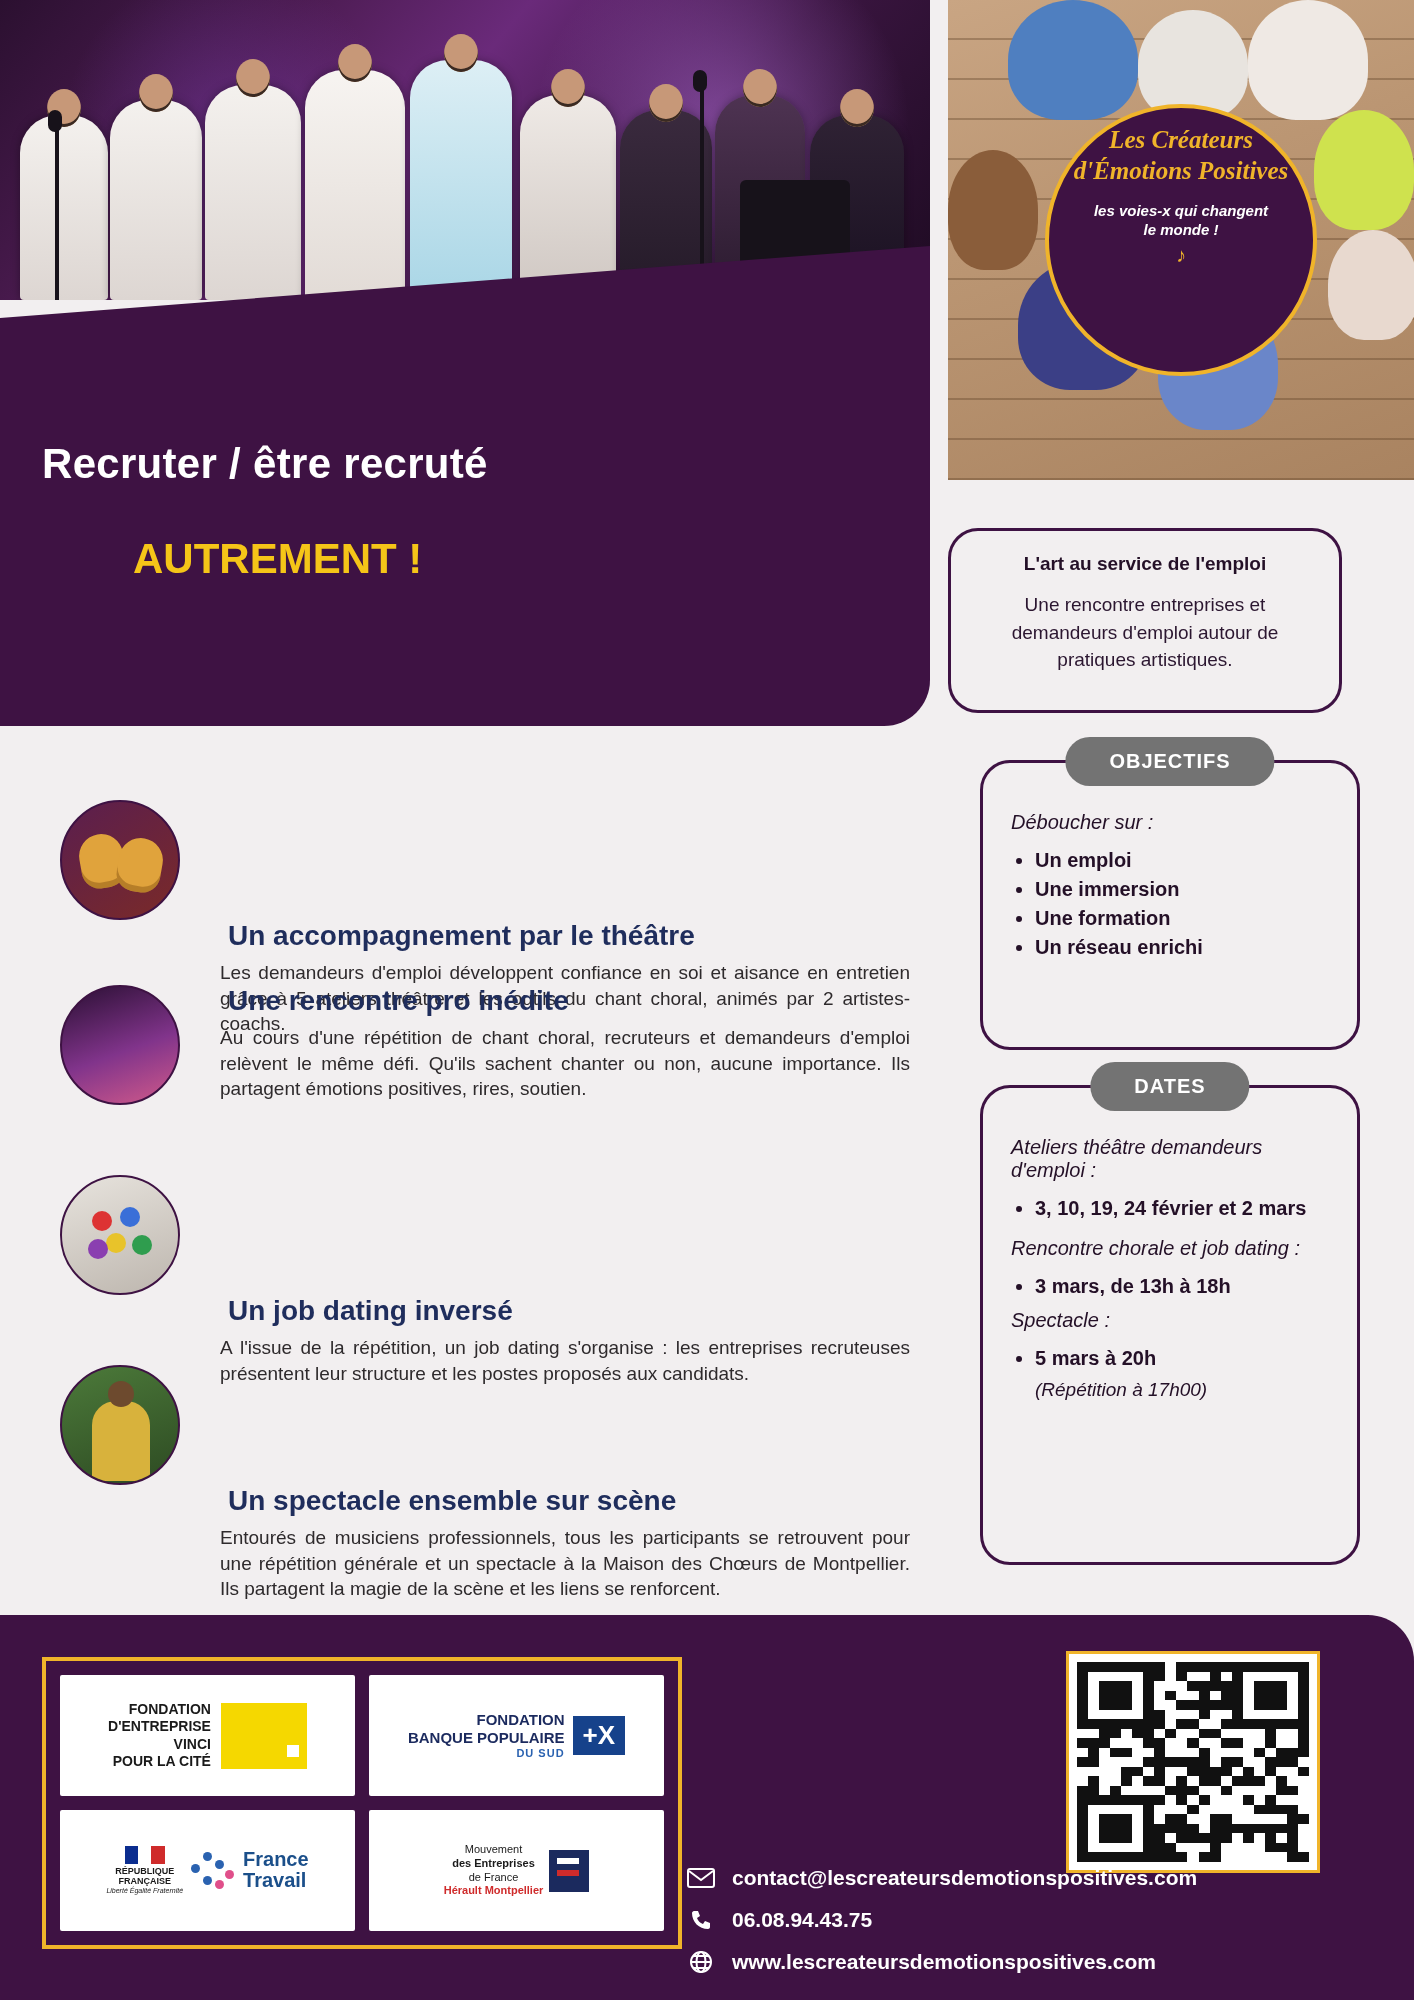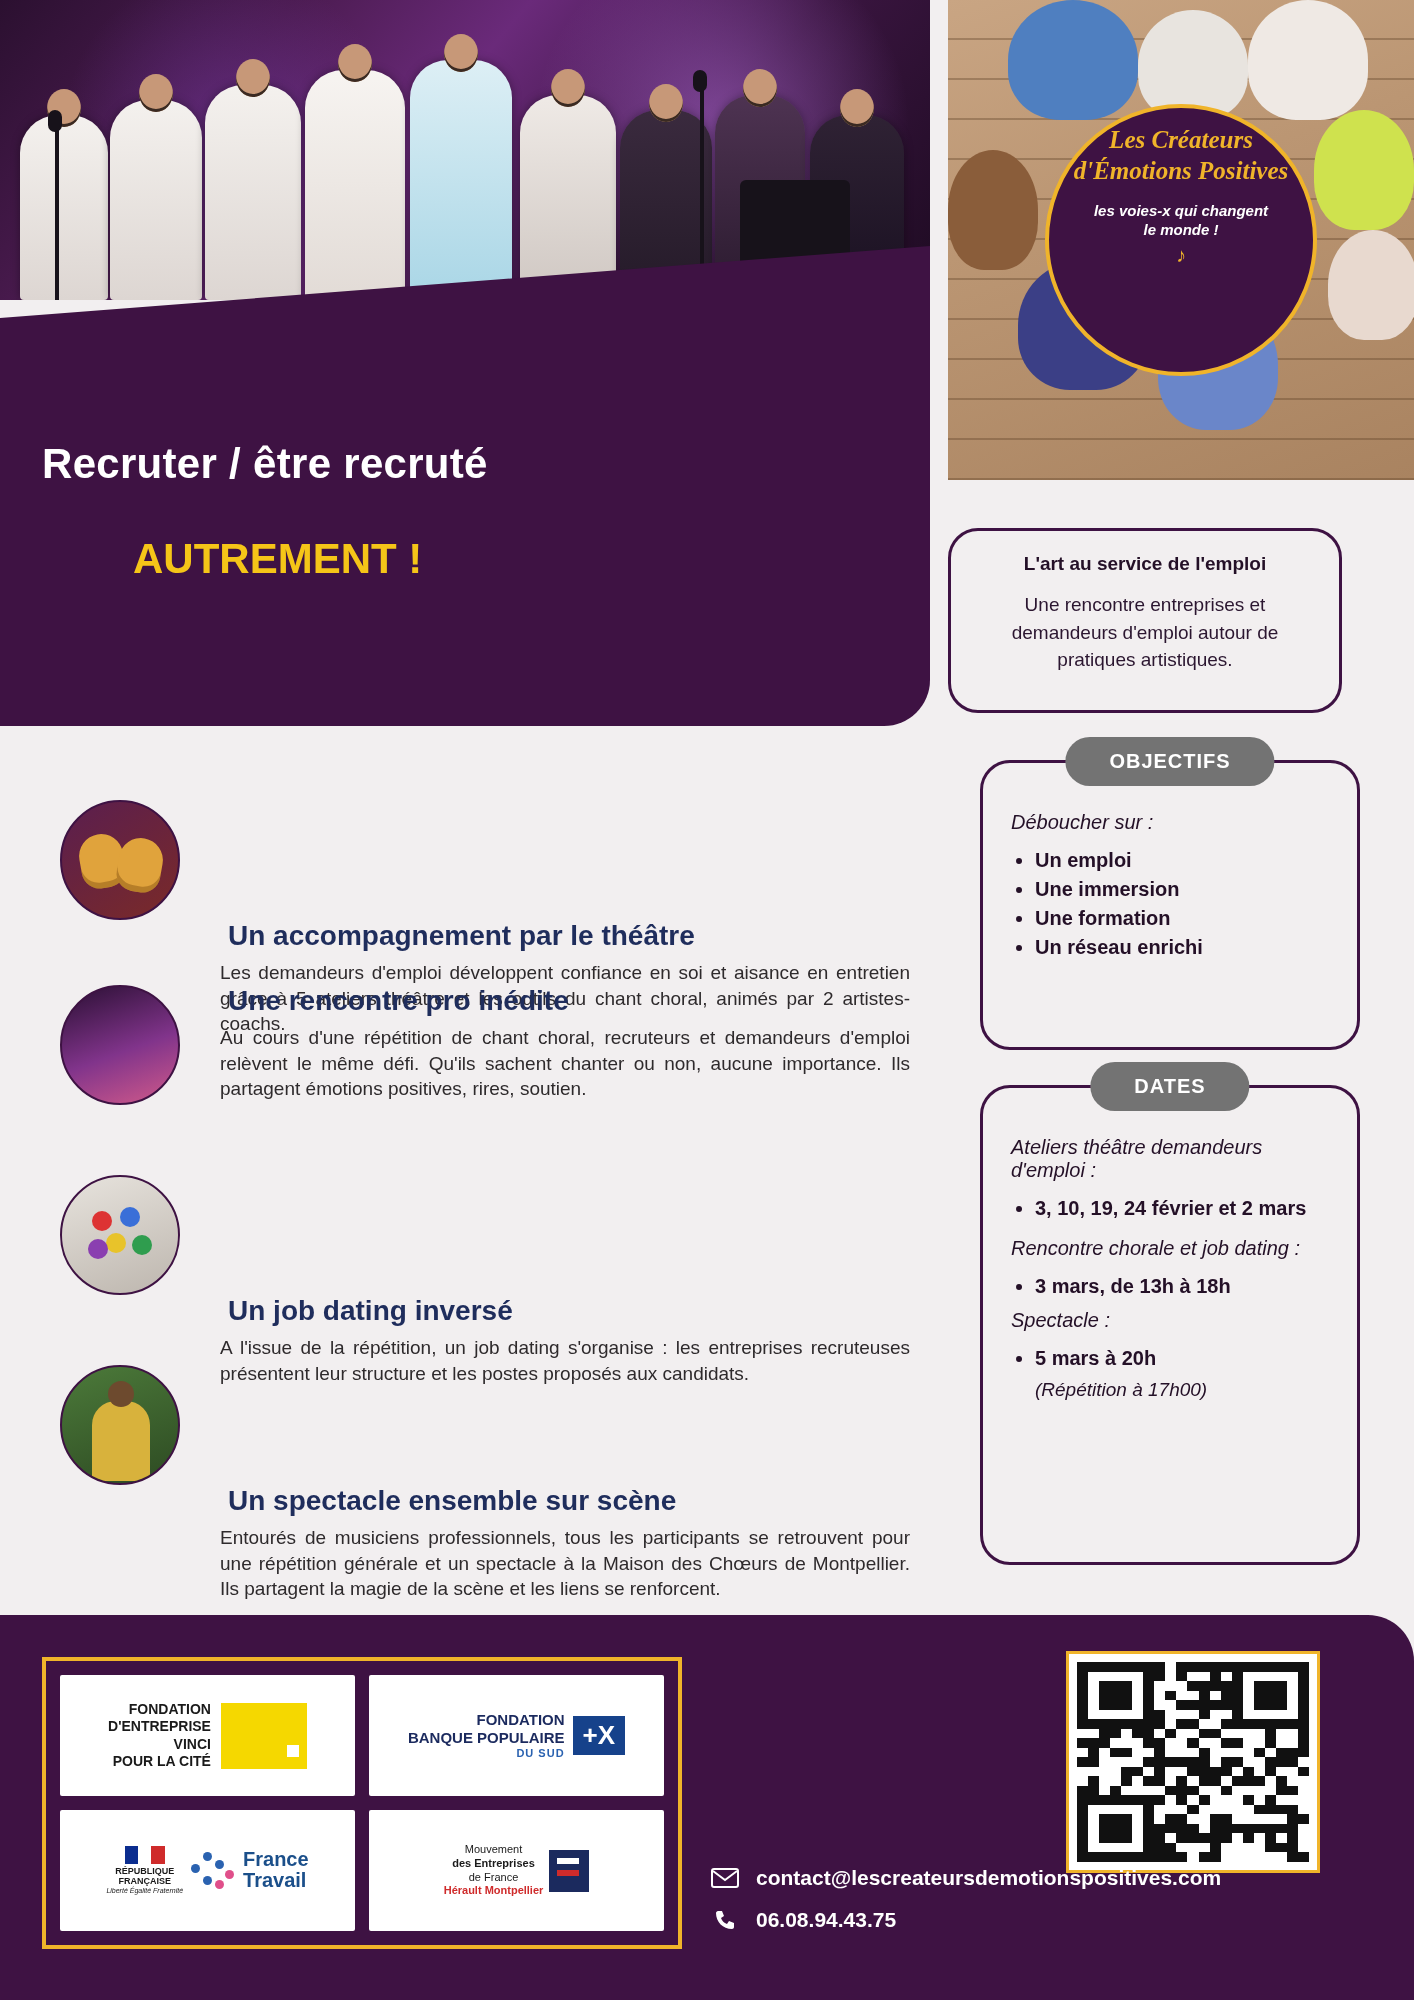--- a/index.html
+++ b/index.html
@@ -187,21 +187,21 @@
   .infos-title {
     position: absolute; left: 700px; top: 52px; width: 350px; text-align: right;
     color: #ffffff; font-size: 30px; font-weight: bold; line-height: 1.25;
   }
   .qr {
     position: absolute; left: 1066px; top: 36px; width: 254px; height: 222px;
     background: #ffffff; border: 3px solid #f0b42a; padding: 8px;
   }
   .qr-grid { width: 100%; height: 100%; display: grid; grid-template-columns: repeat(21, 1fr); grid-template-rows: repeat(21, 1fr); }
   .qr-grid i { background: #111; }
-  .contact { position: absolute; left: 710px; top: 250px; }
+  .contact { position: absolute; left: 686px; top: 250px; }
   .contact .row { display: flex; align-items: center; gap: 16px; margin-bottom: 16px; }
   .contact .row .lbl { color: #ffffff; font-size: 21px; font-weight: bold; }
   .ico-sq { width: 30px; height: 26px; color: #ffffff; display:flex; align-items:center; justify-content:center; }
 </style>
 </head>
 <body>
 
 <div class="page">
 
   <div class="hero-photo">
@@ -882,15 +882,25 @@
         <span class="lbl">contact@lescreateursdemotionspositives.com</span>
       </div>
       <div class="row">
         <span class="ico-sq">
           <svg width="22" height="22" viewBox="0 0 22 22">
               <path d="M4 2h4l2 5-3 2c1 3 3 5 6 6l2-3 5 2v4c0 1-1 2-2 2C9 20 2 13 2 4c0-1 1-2 2-2z" fill="#fff"></path>
             </svg>
         </span>
         <span class="lbl">06.08.94.43.75</span>
       </div>
+      <div class="row">
+        <span class="ico-sq">
+          <svg width="24" height="24" viewBox="0 0 24 24">
+              <circle cx="12" cy="12" r="10" fill="none" stroke="#fff" stroke-width="2"></circle>
+              <ellipse cx="12" cy="12" rx="4.5" ry="10" fill="none" stroke="#fff" stroke-width="2"></ellipse>
+              <path d="M2 12h20M4 6h16M4 18h16" stroke="#fff" stroke-width="2"></path>
+            </svg>
+        </span>
+        <span class="lbl">www.lescreateursdemotionspositives.com</span>
+      </div>
     </div>
   </div>
 </div>
 
 </body></html>

